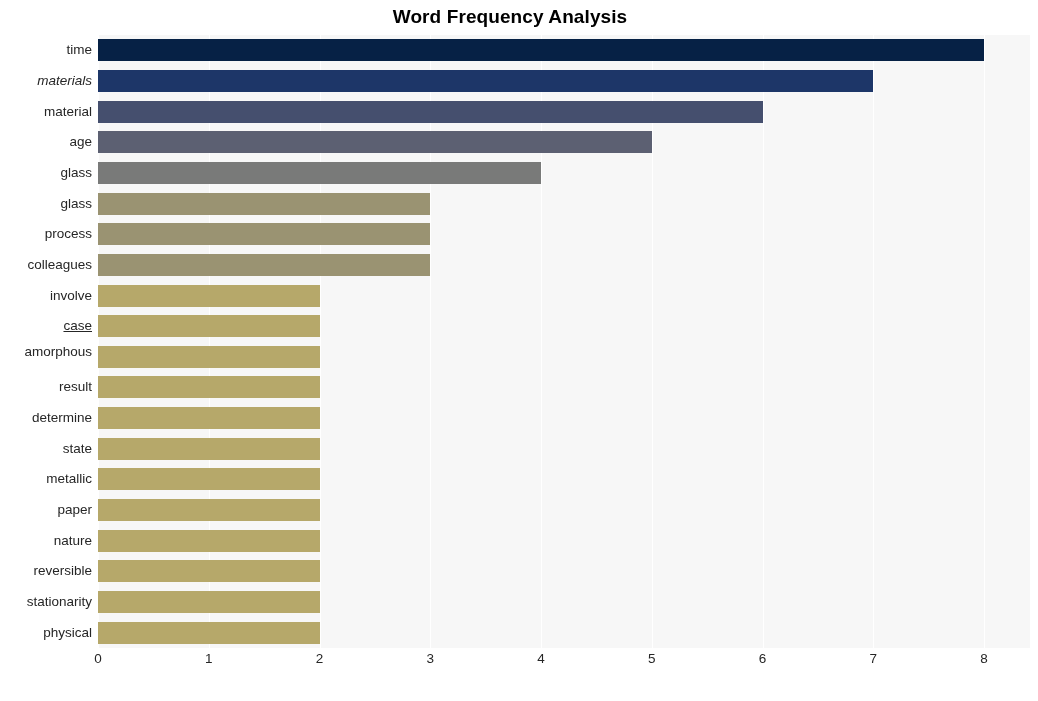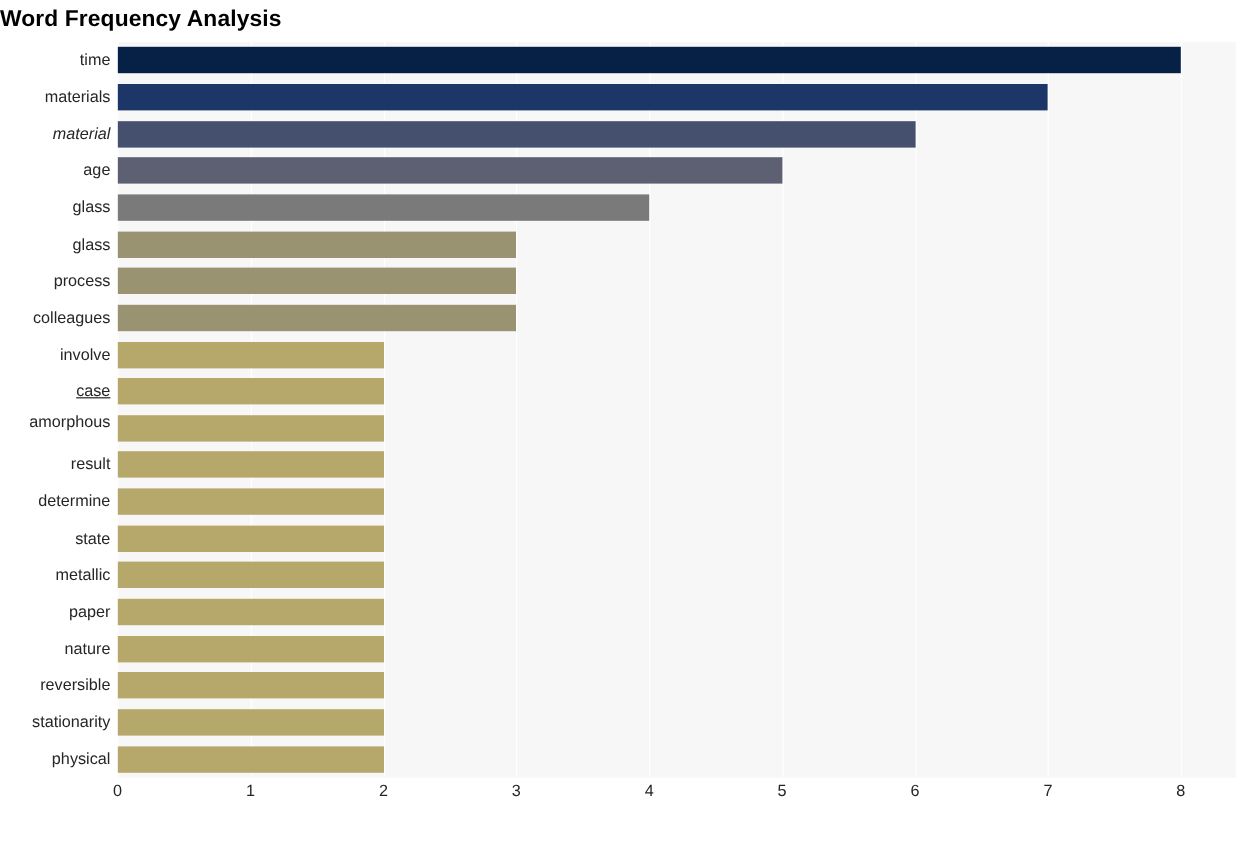--- a/index.html
+++ b/index.html
@@ -21,20 +21,21 @@
     height: 701px;
     background: #ffffff;
   }
 
   
   #chart-title {
     position: absolute;
     left: 0;
     top: 6px;
     width: 1020px;
+    text-align: center;
     font-size: 19px;
     font-weight: bold;
     color: #000000;
     letter-spacing: 0.1px;
   }
 
   
   #plot-area {
     position: absolute;
     left: 98px;
@@ -199,22 +200,22 @@
           <div class="bar" title="stationarity: 2" style="width: 221.5px; background: rgb(182, 168, 106);"></div>
         </div>
         <div class="bar-row" style="top: 586.675px; height: 22px;">
           <div class="bar" title="physical: 2" style="width: 221.5px; background: rgb(182, 168, 106);"></div>
         </div>
       </div>
   </div>
 
   <div id="y-axis-labels">
       <div class="ytick-label" style="top: 8.325px;">time</div>
-      <div class="ytick-label" style="top: 38.975px;">materials</div>
-      <div class="ytick-label" style="top: 69.625px; font-style: italic;">material</div>
+      <div class="ytick-label" style="top: 38.975px; font-style: italic;">materials</div>
+      <div class="ytick-label" style="top: 69.625px;">material</div>
       <div class="ytick-label" style="top: 100.275px;">age</div>
       <div class="ytick-label" style="top: 130.925px;">glass</div>
       <div class="ytick-label" style="top: 161.575px;">glass</div>
       <div class="ytick-label" style="top: 192.225px;">process</div>
       <div class="ytick-label" style="top: 222.875px;">colleagues</div>
       <div class="ytick-label" style="top: 253.525px; padding-left: 30px;">involve</div>
       <div class="ytick-label" style="top: 284.175px; text-decoration: underline;">case</div>
       <div class="ytick-label" style="top: 310px;">amorphous</div>
       <div class="ytick-label" style="top: 345.475px;">result</div>
       <div class="ytick-label" style="top: 376.125px;">determine</div>

